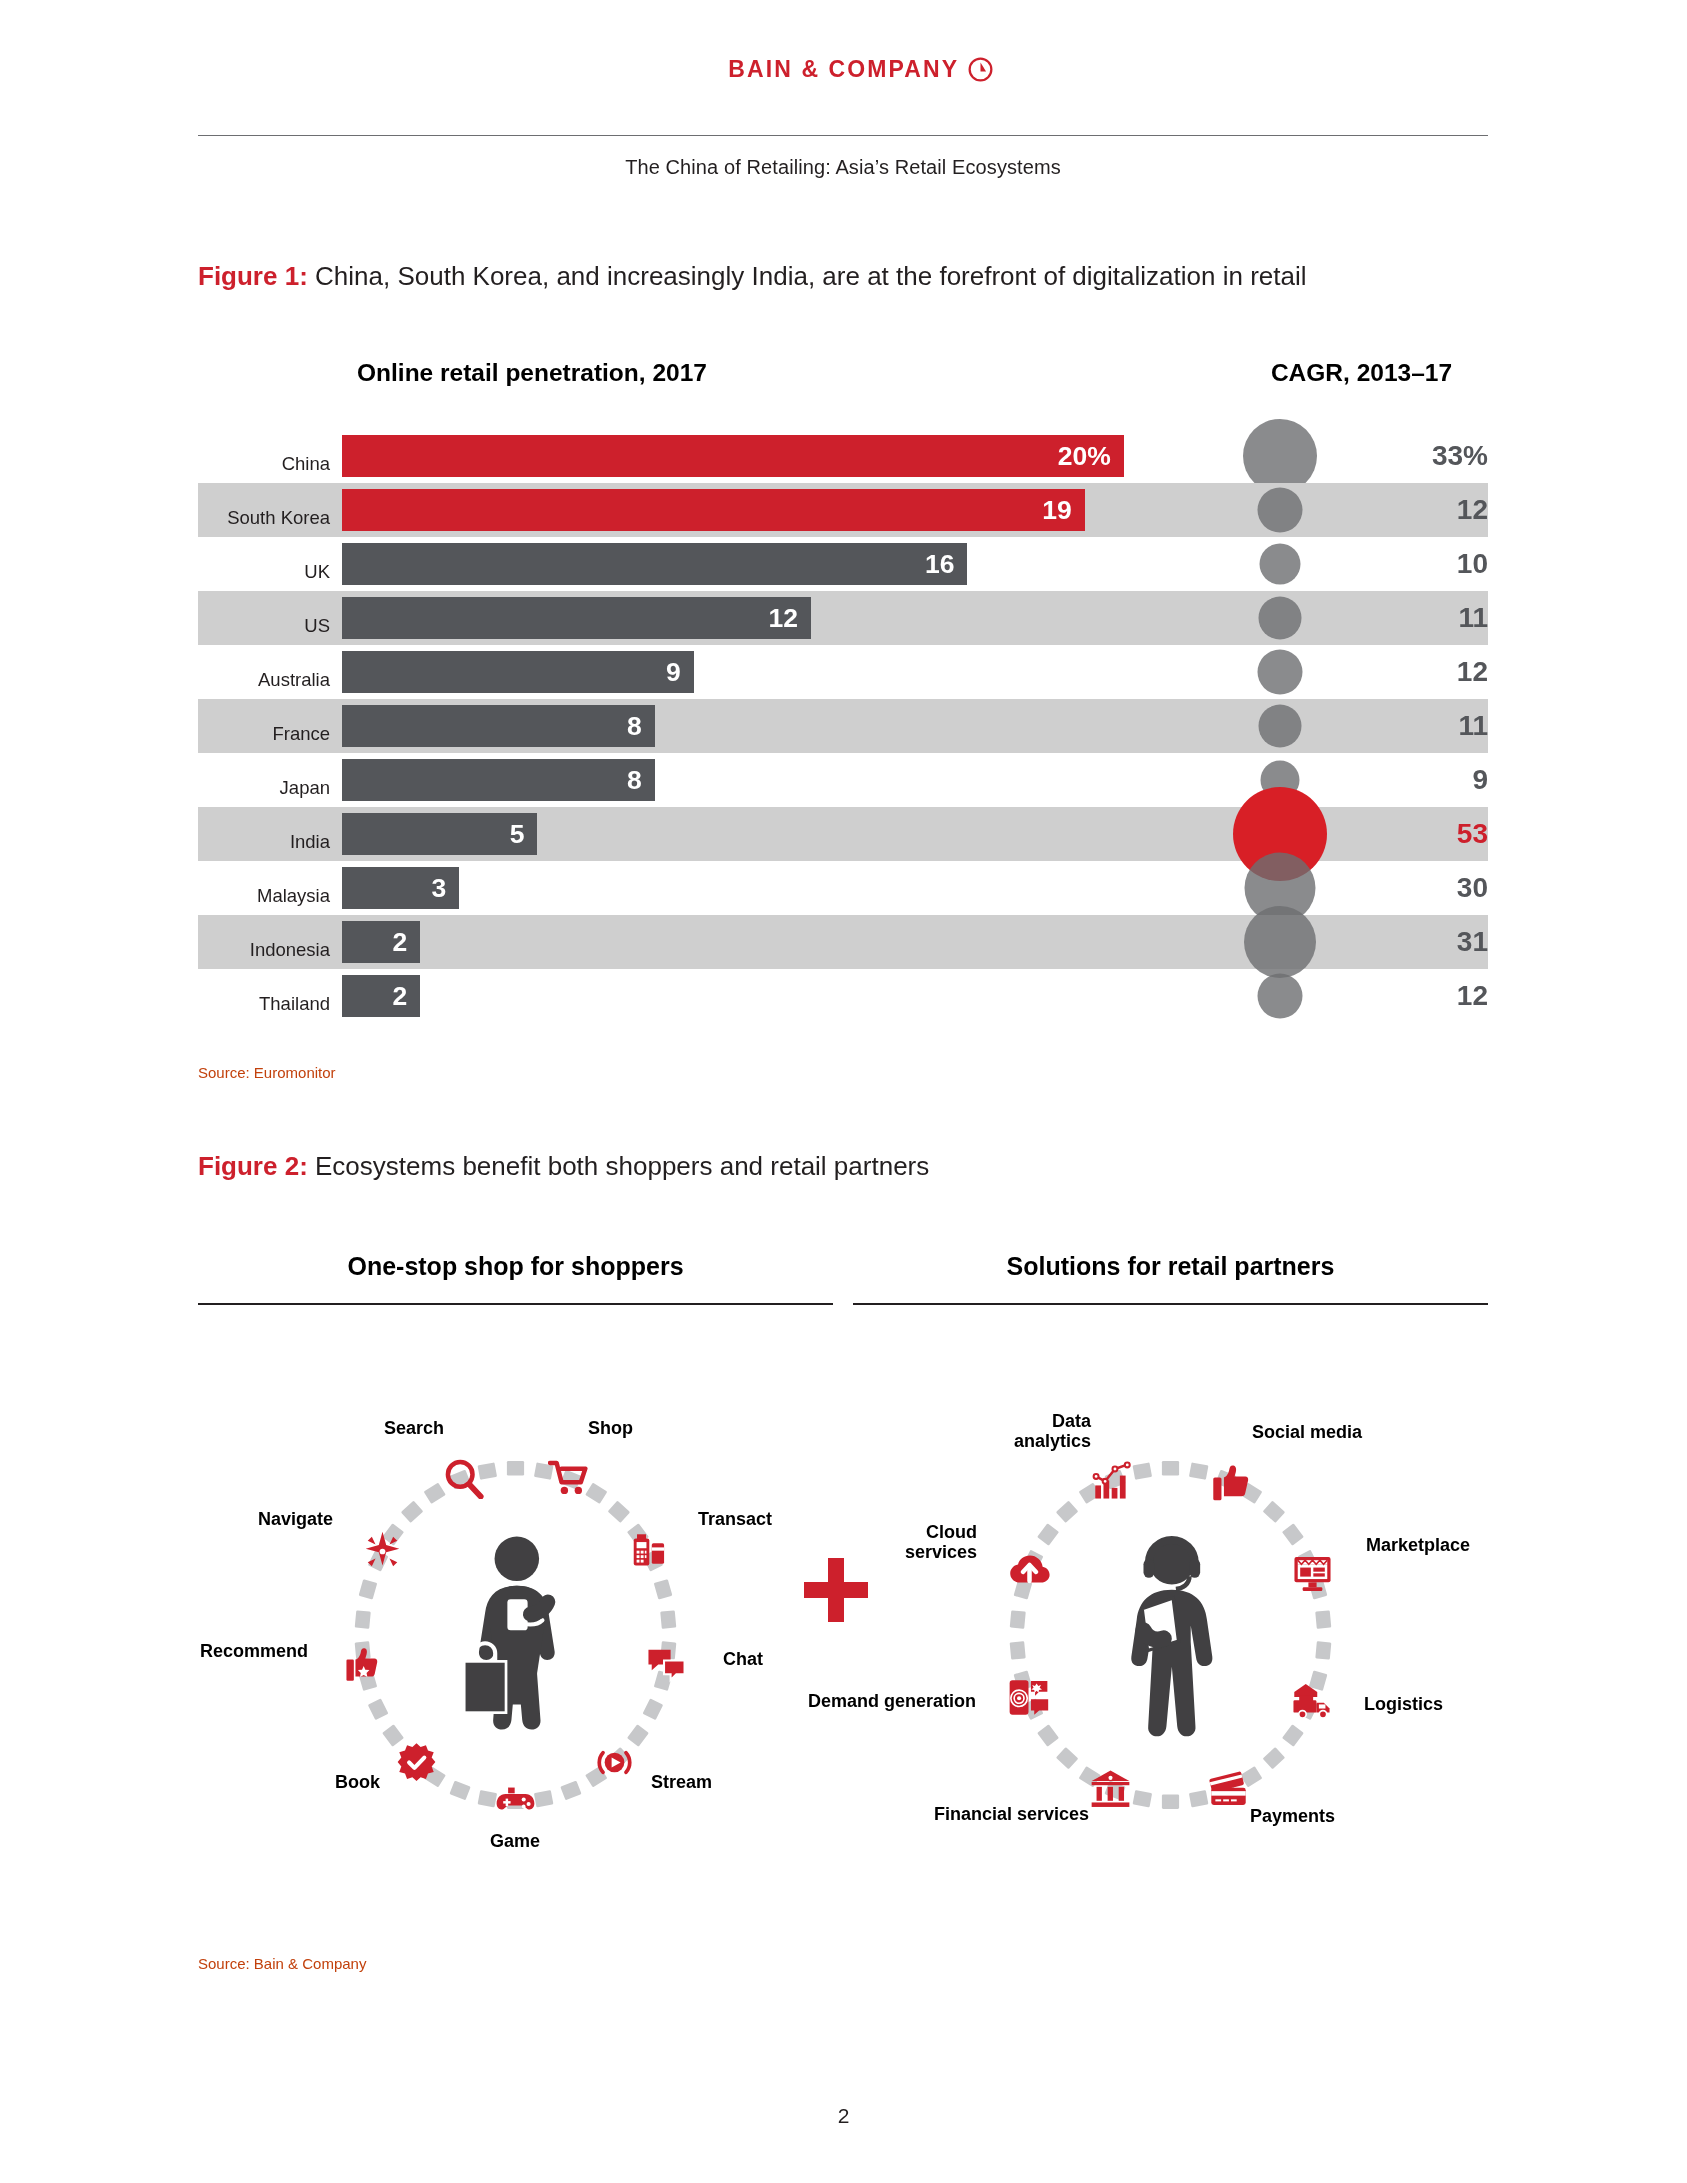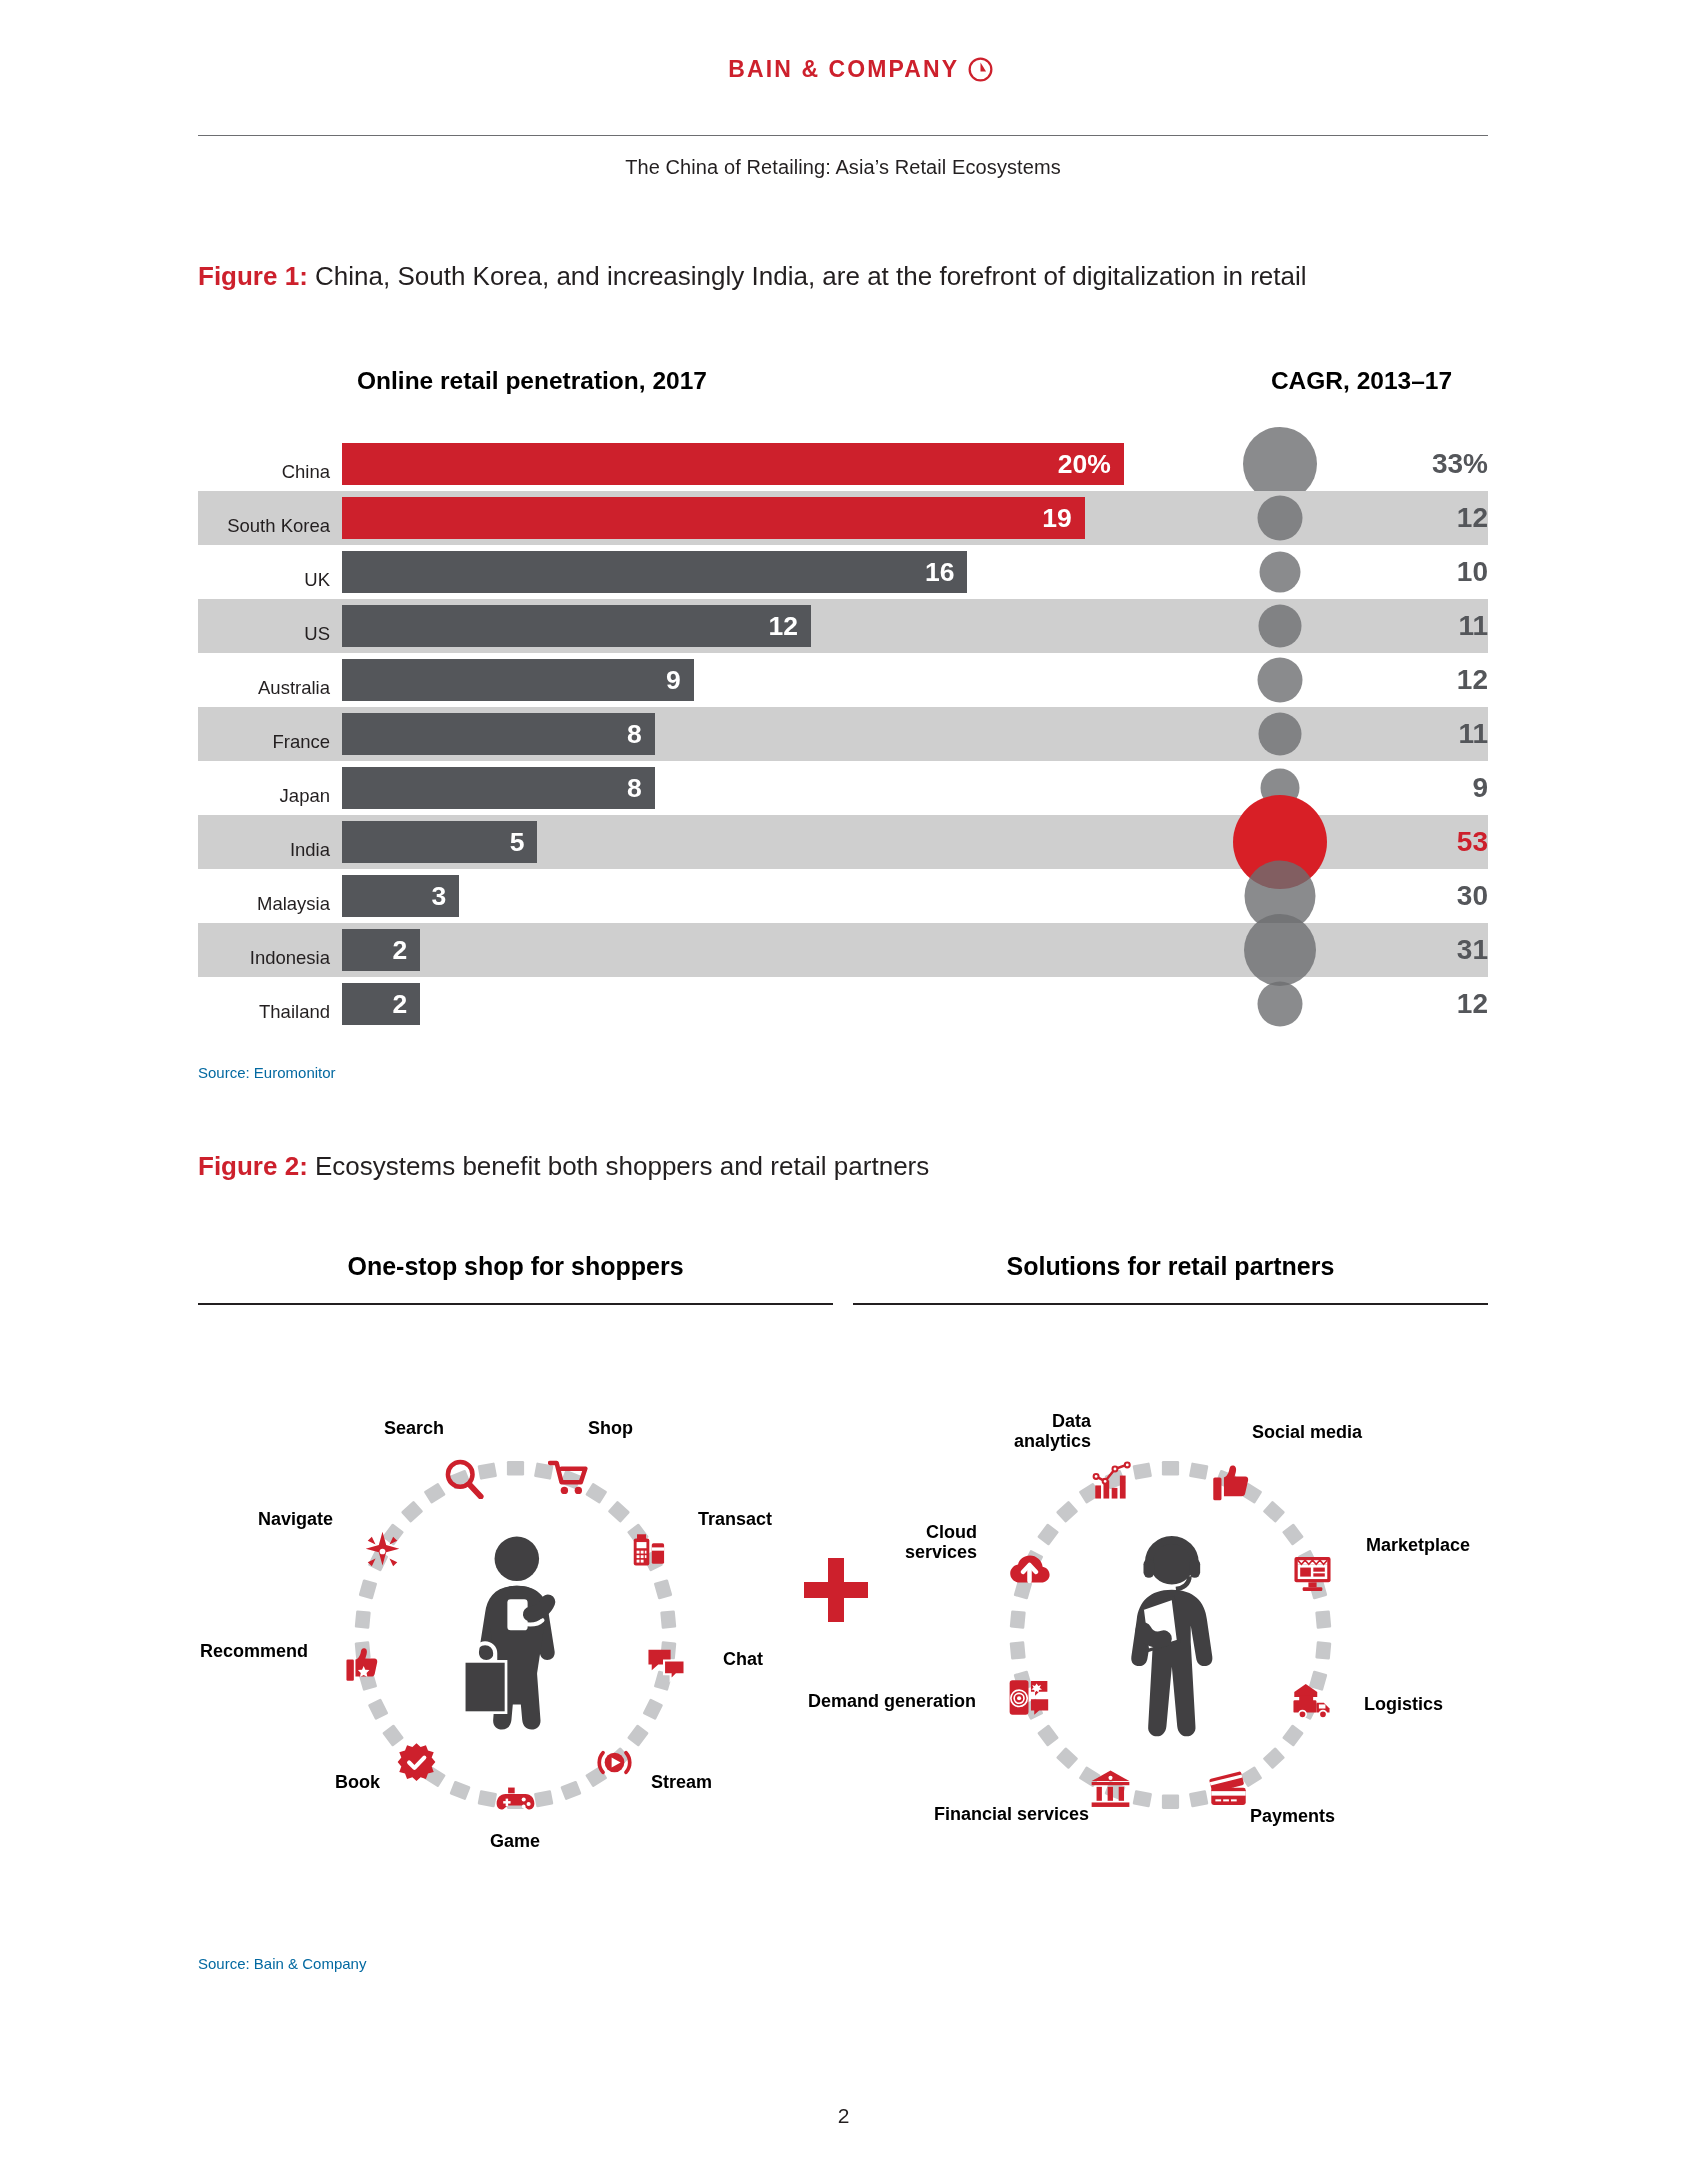--- a/index.html
+++ b/index.html
@@ -20,21 +20,21 @@
   .running-head{position:absolute;left:198px;top:156px;width:1290px;text-align:center;
                 font-size:20px;color:#231f20;letter-spacing:0.1px;}
 
   
   .fig-caption{position:absolute;left:198px;width:1323px;font-size:26px;color:#231f20;}
   .fig-caption .lead{color:#cd202c;font-weight:bold;}
   #fig1-caption{top:261px;}
   #fig2-caption{top:1151px;}
 
   
-  #chart{position:absolute;left:0;top:351px;width:1529px;height:675px;margin-top:8px;}
+  #chart{position:absolute;left:0;top:351px;width:1529px;height:675px;}
   .chart-title{position:absolute;font-weight:bold;font-size:24.5px;color:#000;}
   #chart-title-left{left:357px;top:8px;}
   #chart-title-right{left:1234px;top:8px;width:255px;text-align:center;}
 
   .rows{position:absolute;left:198px;top:78px;width:1290px;}
   .row{position:relative;height:54px;}
   .row.alt{background:#cfcfcf;}
   .row-label{position:absolute;left:0;top:8px;width:132px;height:54px;
              display:flex;align-items:center;justify-content:flex-end;
              font-size:18.5px;color:#231f20;}
@@ -49,21 +49,21 @@
   .bubble-cell{position:absolute;right:132px;top:0;width:153px;height:54px;}
   .bubble{position:absolute;left:50%;top:50%;border-radius:50%;
           transform:translate(-50%,-50%);background:rgba(109,110,113,.80);}
   .bubble.red{background:#d81f26;}
 
   .cagr{position:absolute;right:0;top:0;width:130px;height:54px;
         display:flex;align-items:center;justify-content:flex-end;
         font-weight:bold;font-size:28px;color:#54565a;}
   .cagr.red{color:#cd202c;}
 
-  .src{position:absolute;left:198px;font-size:15px;color:#0369a1;}
+  .src{position:absolute;left:198px;font-size:15px;color:#c2410c;}
   #src-fig1{top:1064px;}
   #src-fig2{top:1955px;}
 
   
   #fig2{position:absolute;left:0;top:1237px;width:1687px;height:695px;}
   .panel-head{position:absolute;font-weight:bold;font-size:25px;color:#000;text-align:center;}
   #panel-head-left{left:198px;top:14.6px;width:635px;}
   #panel-head-right{left:853px;top:14.6px;width:635px;}
   .panel-rule{position:absolute;height:2px;background:#231f20;top:66px;}
   #panel-rule-left{left:198px;width:635px;}

